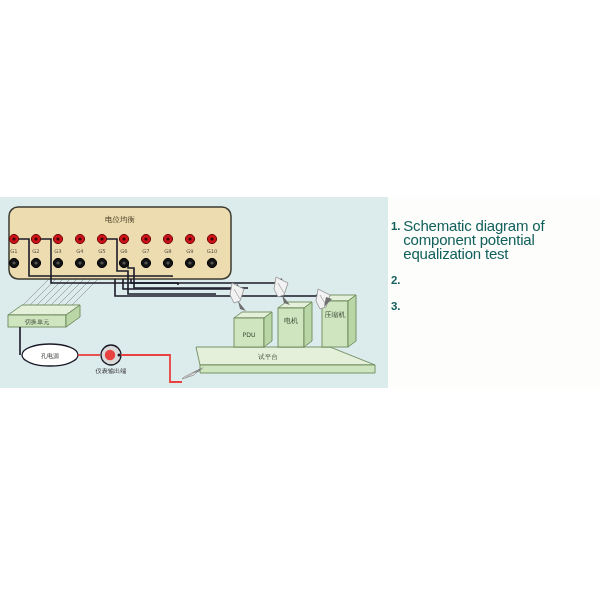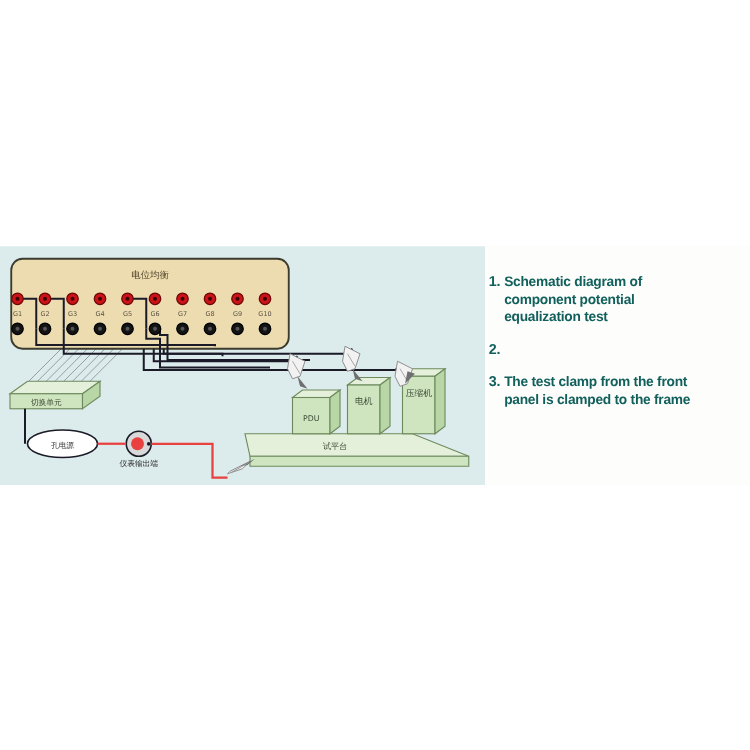--- a/index.html
+++ b/index.html
@@ -59,22 +59,22 @@
     color: #12605c;
     font-size: 11.4px;
     font-weight: bold;
     line-height: 14px;
     flex: 0 0 auto;
     padding-right: 3px;
     letter-spacing: -0.1px;
   }
   .note-text {
     color: #12605c;
-    font-size: 11px;
-    font-weight: bold;
+    font-size: 15px;
+    font-weight: normal;
     line-height: 14px;
     letter-spacing: -0.2px;
     white-space: pre-line;
   }
 </style>
 </head>
 <body>
 
 <div id="stage">
 
@@ -286,20 +286,18 @@
 component potential
 equalization test</span>
       </div>
 
       <div class="note-item" style="margin-top:12px;">
         <span class="note-num">2.</span>
       </div>
 
       <div class="note-item" style="margin-top:12px;">
         <span class="note-num">3.</span>
-        <span class="note-text">The test clamp from the front
-panel is clamped to the frame</span>
       </div>
 
     </div>
   </div>
 
 </div>
 
 </body></html>

